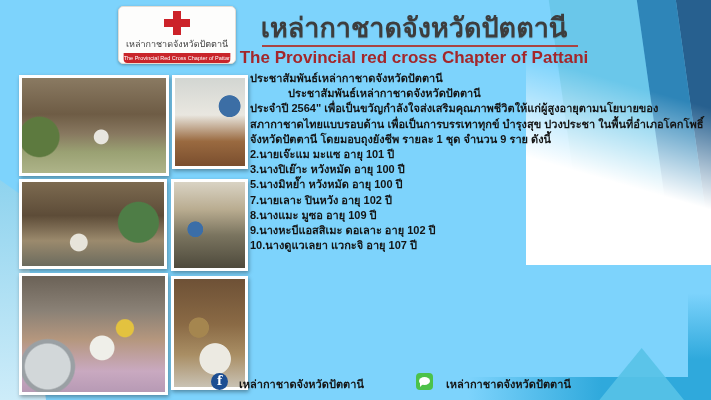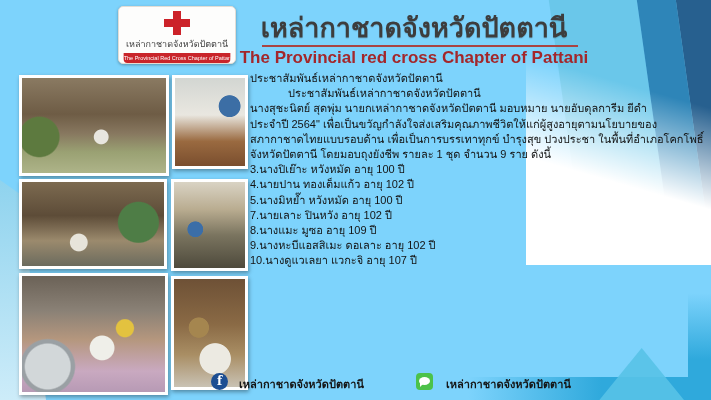--- a/index.html
+++ b/index.html
@@ -67,21 +67,21 @@
       radial-gradient(circle at 56% 62%,#efefe9 0 11%,rgba(0,0,0,0) 12%),
       radial-gradient(circle at 72% 45%,#e3c23f 0 7%,rgba(0,0,0,0) 8%),
       linear-gradient(180deg,#6b6257 0%,#8a8176 30%,#b5977e 55%,#c9a9c0 82%,#b79ab5 100%);}
   #p6{left:171px;top:276px;width:77px;height:114px;
     background:
       radial-gradient(circle at 58% 74%,#eceae2 0 17%,rgba(0,0,0,0) 18%),
       radial-gradient(circle at 35% 45%,#a5864f 0 13%,rgba(0,0,0,0) 14%),
       linear-gradient(180deg,#6e5136 0%,#8a6a45 42%,#a98e64 70%,#c9c2b4 100%);}
   
   .body-text{position:absolute;left:250px;top:71px;width:410px;font-size:11px;color:#141414;z-index:2;}
-  .ln{height:15.2px;line-height:15.2px;white-space:nowrap;}
+  .ln{height:15.2px;line-height:15.2px;white-space:nowrap;font-weight:bold;}
   .ln.indent{padding-left:38px;}
   
   .fb-icon{position:absolute;left:211px;top:373px;width:17px;height:17px;border-radius:50%;
     background:#1d4e92;color:#fff;font-weight:bold;font-size:12px;line-height:17px;text-align:center;
     font-family:"DejaVu Serif",serif;z-index:3;}
   .fb-label{position:absolute;left:239px;top:375px;font-size:11px;font-weight:bold;color:#141414;z-index:3;}
   .line-icon{position:absolute;left:416px;top:373px;width:17px;height:17px;border-radius:4px;
     background:#4cc24a;z-index:3;}
   .line-bubble{position:absolute;left:3px;top:4px;width:11px;height:8px;border-radius:50%;background:#fff;}
   .line-bubble::after{content:"";position:absolute;left:1px;top:6px;border:2px solid transparent;
@@ -119,26 +119,25 @@
   <div class="photo" id="p1"></div>
   <div class="photo" id="p2"></div>
   <div class="photo" id="p3"></div>
   <div class="photo" id="p4"></div>
   <div class="photo" id="p5"></div>
   <div class="photo" id="p6"></div>
 
   <div class="body-text">
     <div class="ln">ประชาสัมพันธ์เหล่ากาชาดจังหวัดปัตตานี</div>
     <div class="ln indent">ประชาสัมพันธ์เหล่ากาชาดจังหวัดปัตตานี</div>
-    <div class="ln">นางสุชะนิตย์  สุดพุ่ม นายกเหล่ากาชาดจังหวัดปัตตานี  มอบหมาย  นายอับดุลการีม  ยีดำ</div>
     <div class="ln">ประจำปี 2564" เพื่อเป็นขวัญกำลังใจส่งเสริมคุณภาพชีวิตให้แก่ผู้สูงอายุตามนโยบายของ</div>
     <div class="ln">สภากาชาดไทยแบบรอบด้าน  เพื่อเป็นการบรรเทาทุกข์  บำรุงสุข ปวงประชา ในพื้นที่อำเภอโคกโพธิ์</div>
     <div class="ln">จังหวัดปัตตานี โดยมอบถุงยังชีพ  รายละ 1 ชุด จำนวน 9 ราย ดังนี้</div>
+    <div class="ln">2.นายเจ๊ะแม  มะแซ   อายุ 101 ปี</div>
     <div class="ln">3.นางปิเย๊าะ  หวังหมัด อายุ 100 ปี</div>
-    <div class="ln">4.นายปาน  ทองเต็มแก้ว  อายุ 102 ปี</div>
     <div class="ln">5.นางมิหย๊ำ  หวังหมัด อายุ 100 ปี</div>
     <div class="ln">7.นายเลาะ  ปินหวัง  อายุ 102 ปี</div>
     <div class="ln">8.นางแมะ  มูซอ อายุ 109 ปี</div>
     <div class="ln">9.นางหะบีแอสสิเมะ  ดอเลาะ อายุ 102 ปี</div>
     <div class="ln">10.นางดูแวเลยา  แวกะจิ  อายุ 107 ปี</div>
   </div>
 
   <div class="fb-icon">f</div>
   <div class="fb-label">เหล่ากาชาดจังหวัดปัตตานี</div>
   <div class="line-icon">

